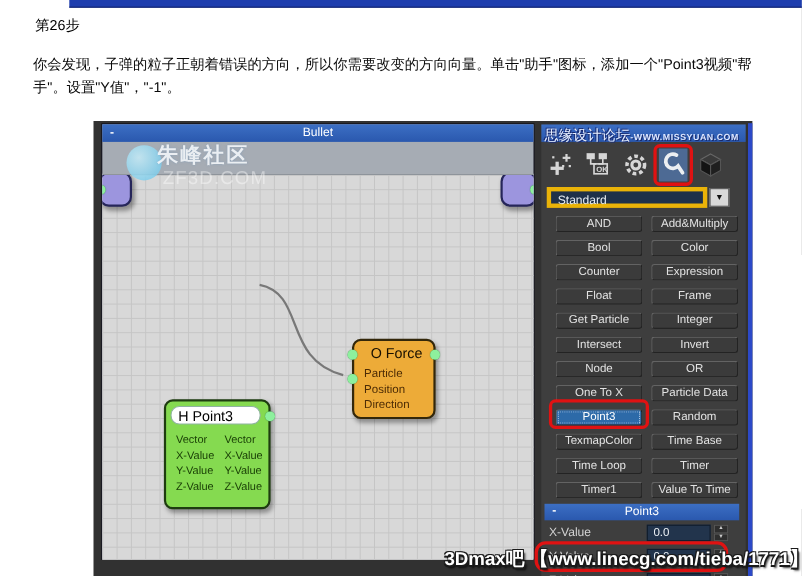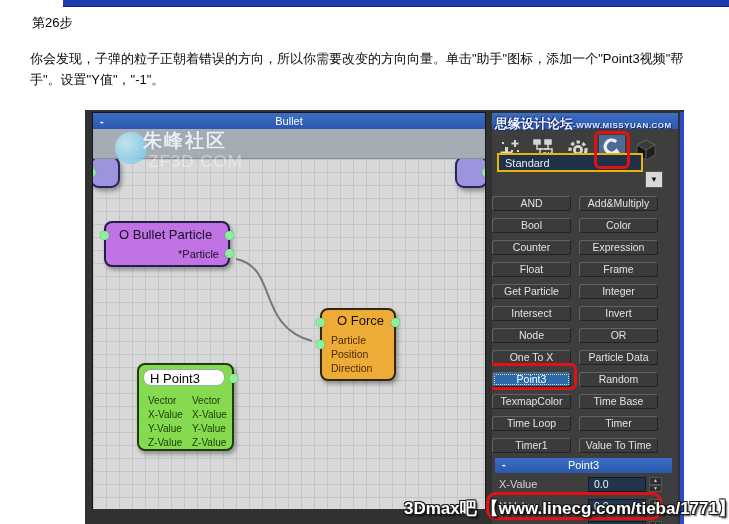--- a/index.html
+++ b/index.html
@@ -37,47 +37,47 @@
   .node{position:absolute;border:2px solid #1d1d40;border-radius:8px;box-shadow:2px 3px 4px rgba(0,0,0,.35);box-sizing:border-box;}
   .port{position:absolute;width:9px;height:9px;border-radius:50%;background:#8df09d;box-shadow:0 0 1px #2a7a3a;}
   .cnl{left:-3px;top:-3px;width:30px;height:32px;background:#9c95de;border-color:#26265a;border-radius:9px;}
   .cnr{left:362px;top:-3px;width:33px;height:32px;background:#9c95de;border-color:#26265a;border-radius:9px;}
   .bp{left:11px;top:62px;width:126px;height:46px;background:#c173e6;border-color:#241d4a;}
   .bp-title{margin:4px 0 0 13px;font-size:13px;color:#12101e;}
   .bp-out{position:absolute;right:9px;bottom:5px;font-size:11px;color:#1a1226;}
   .force{left:227px;top:149px;width:76px;height:73px;background:#edab38;border-color:#33270a;}
   .force-title{margin:3px 0 0 15px;font-size:13px;color:#191000;}
   .force-inputs{margin:5px 0 0 9px;font-size:10.5px;line-height:14px;color:#4d2c05;}
-  .p3{left:44px;top:204px;width:97px;height:88px;background:#85da50;border-color:#1e3c10;border-width:2px;}
+  .p3{left:56px;top:204px;width:97px;height:100px;background:#85da50;border-color:#1e3c10;border-width:2px;}
   .p3-titlefield{position:absolute;left:4px;top:4px;width:82px;height:17px;background:#fff;border-radius:8px;border:1px solid #8fb3a0;font-size:13px;line-height:17px;padding-left:6px;color:#000;box-sizing:border-box;}
   .p3-rows{position:absolute;left:9px;top:29px;right:3px;font-size:10px;color:#1b4107;line-height:14px;}
   .p3-row{display:flex;}
   .p3-row span:first-child{width:44px;}
 
   
   .wm-zf{position:absolute;left:22px;top:15px;z-index:6;pointer-events:none;width:200px;height:60px;}
   .wm-circle{position:absolute;left:0;top:4px;width:32px;height:32px;border-radius:50%;background:radial-gradient(circle at 35% 35%,#c6ecf8,#68c4e8);opacity:.85;}
   .wm-t1{position:absolute;left:28px;top:0;font-size:19px;font-weight:bold;color:rgba(255,255,255,.82);letter-spacing:2px;white-space:nowrap;text-shadow:0 0 2px rgba(110,150,190,.6);}
   .wm-t2{position:absolute;left:33px;top:24px;font-size:17px;font-weight:normal;color:rgba(255,255,255,.42);letter-spacing:1px;white-space:nowrap;}
 
   
   .panel{position:absolute;left:407px;top:3px;width:186px;height:411px;background:#3e3e3e;overflow:hidden;}
   .panel-title{height:16px;background:linear-gradient(#3c6fc4,#2a58ae);position:relative;}
   .wm-my{position:absolute;left:3px;top:1px;white-space:nowrap;z-index:5;pointer-events:none;}
-  .wm-my .big{font-size:13px;font-weight:bold;color:#eaf1ff;text-shadow:1px 1px 0 #182a6e,-1px -1px 0 #182a6e,0 0 3px #3e60c4;}
+  .wm-my .big{font-size:13px;font-weight:normal;color:#eaf1ff;text-shadow:1px 1px 0 #182a6e,-1px -1px 0 #182a6e,0 0 3px #3e60c4;}
   .wm-my .small{font-size:8px;font-weight:bold;color:#dde7ff;text-shadow:1px 1px 0 #182a6e;letter-spacing:.5px;}
   .icon-row{position:absolute;left:5px;top:20px;height:33px;display:flex;gap:8px;align-items:center;}
   .icon-btn{width:26px;height:30px;display:flex;align-items:center;justify-content:center;background:transparent;border:0;padding:0;}
   .icon-btn.sel{background:#4d6a94;}
   .ann-wrap{position:relative;}
   .red-ann{position:absolute;border:3px solid #e01212;border-radius:6px;pointer-events:none;z-index:9;}
   .ann-helper{left:-5px;top:-4px;right:-5px;bottom:-4px;}
-  .dd-field{position:absolute;left:5px;top:40px;width:146px;height:19px;background:#1f3149;border:2px solid #eab308;color:#e6ecf2;font-size:11px;line-height:17px;padding-left:6px;box-sizing:border-box;}
+  .dd-field{position:absolute;left:5px;top:57px;width:146px;height:19px;background:#1f3149;border:4px solid #eab308;color:#e6ecf2;font-size:11px;line-height:17px;padding-left:6px;box-sizing:border-box;}
   .dd-arrow{position:absolute;left:153px;top:58px;width:18px;height:17px;background:#d9d9d9;border:1px solid #555;text-align:center;font-size:8px;line-height:15px;color:#111;padding:0;}
-  .btn-grid{position:absolute;left:0;top:80px;width:166px;display:grid;grid-template-columns:79px 79px;column-gap:8px;row-gap:7px;}
+  .btn-grid{position:absolute;left:13px;top:80px;width:166px;display:grid;grid-template-columns:79px 79px;column-gap:8px;row-gap:7px;}
   .cellwrap{position:relative;height:15px;}
   .xbtn{width:100%;height:15px;background:#3b3b3b;border:1px solid;border-color:#636363 #232323 #232323 #636363;border-radius:3px;color:#e2e2e2;font-size:10.5px;line-height:12px;padding:0;font-family:inherit;}
   .xbtn.active{background:#2d6aa8;outline:1px dotted #cddcf0;outline-offset:-3px;color:#fff;}
   .ann-point3{left:-6px;top:-6px;right:-6px;bottom:-6px;}
   .rollout{position:absolute;left:3px;top:345px;width:177px;height:15px;background:linear-gradient(#3c6fc4,#2a58ae);color:#fff;font-size:11px;line-height:15px;text-align:center;}
   .rollout .min-btn{top:-1px;}
   .vrow{position:absolute;left:0;width:100%;height:16px;}
   .vlabel{position:absolute;left:7px;top:1px;font-size:11px;color:#d2d2d2;}
   .vfield{position:absolute;left:96px;top:0;width:58px;height:15px;background:#22344c;border:1px solid #101c2c;color:#eef2f6;font-size:10.5px;line-height:13px;padding-left:5px;box-sizing:border-box;}
   .vspin{position:absolute;left:157px;top:0;width:13px;height:15px;}
@@ -109,27 +109,20 @@
         <path d="M143,100 C185,108 164,168 219,182" stroke="#787878" stroke-width="2" fill="none"></path>
       </svg>
 
       <div class="node cnl">
         <span class="port" style="left:-5px;top:10px;"></span>
       </div>
       <div class="node cnr">
         <span class="port" style="right:-5px;top:10px;"></span>
       </div>
 
-      <div class="node bp">
-        <div class="bp-title">O Bullet Particle</div>
-        <span class="port" style="left:-6px;top:8px;"></span>
-        <span class="port" style="right:-6px;top:8px;"></span>
-        <div class="bp-out">*Particle</div>
-        <span class="port" style="right:-6px;bottom:7px;"></span>
-      </div>
 
       <div class="node force">
         <div class="force-title">O Force</div>
         <span class="port" style="left:-6px;top:8px;"></span>
         <span class="port" style="right:-6px;top:8px;"></span>
         <span class="port" style="left:-6px;top:30px;"></span>
         <div class="force-inputs">
             <div>Particle</div>
             <div>Position</div>
             <div>Direction</div>

